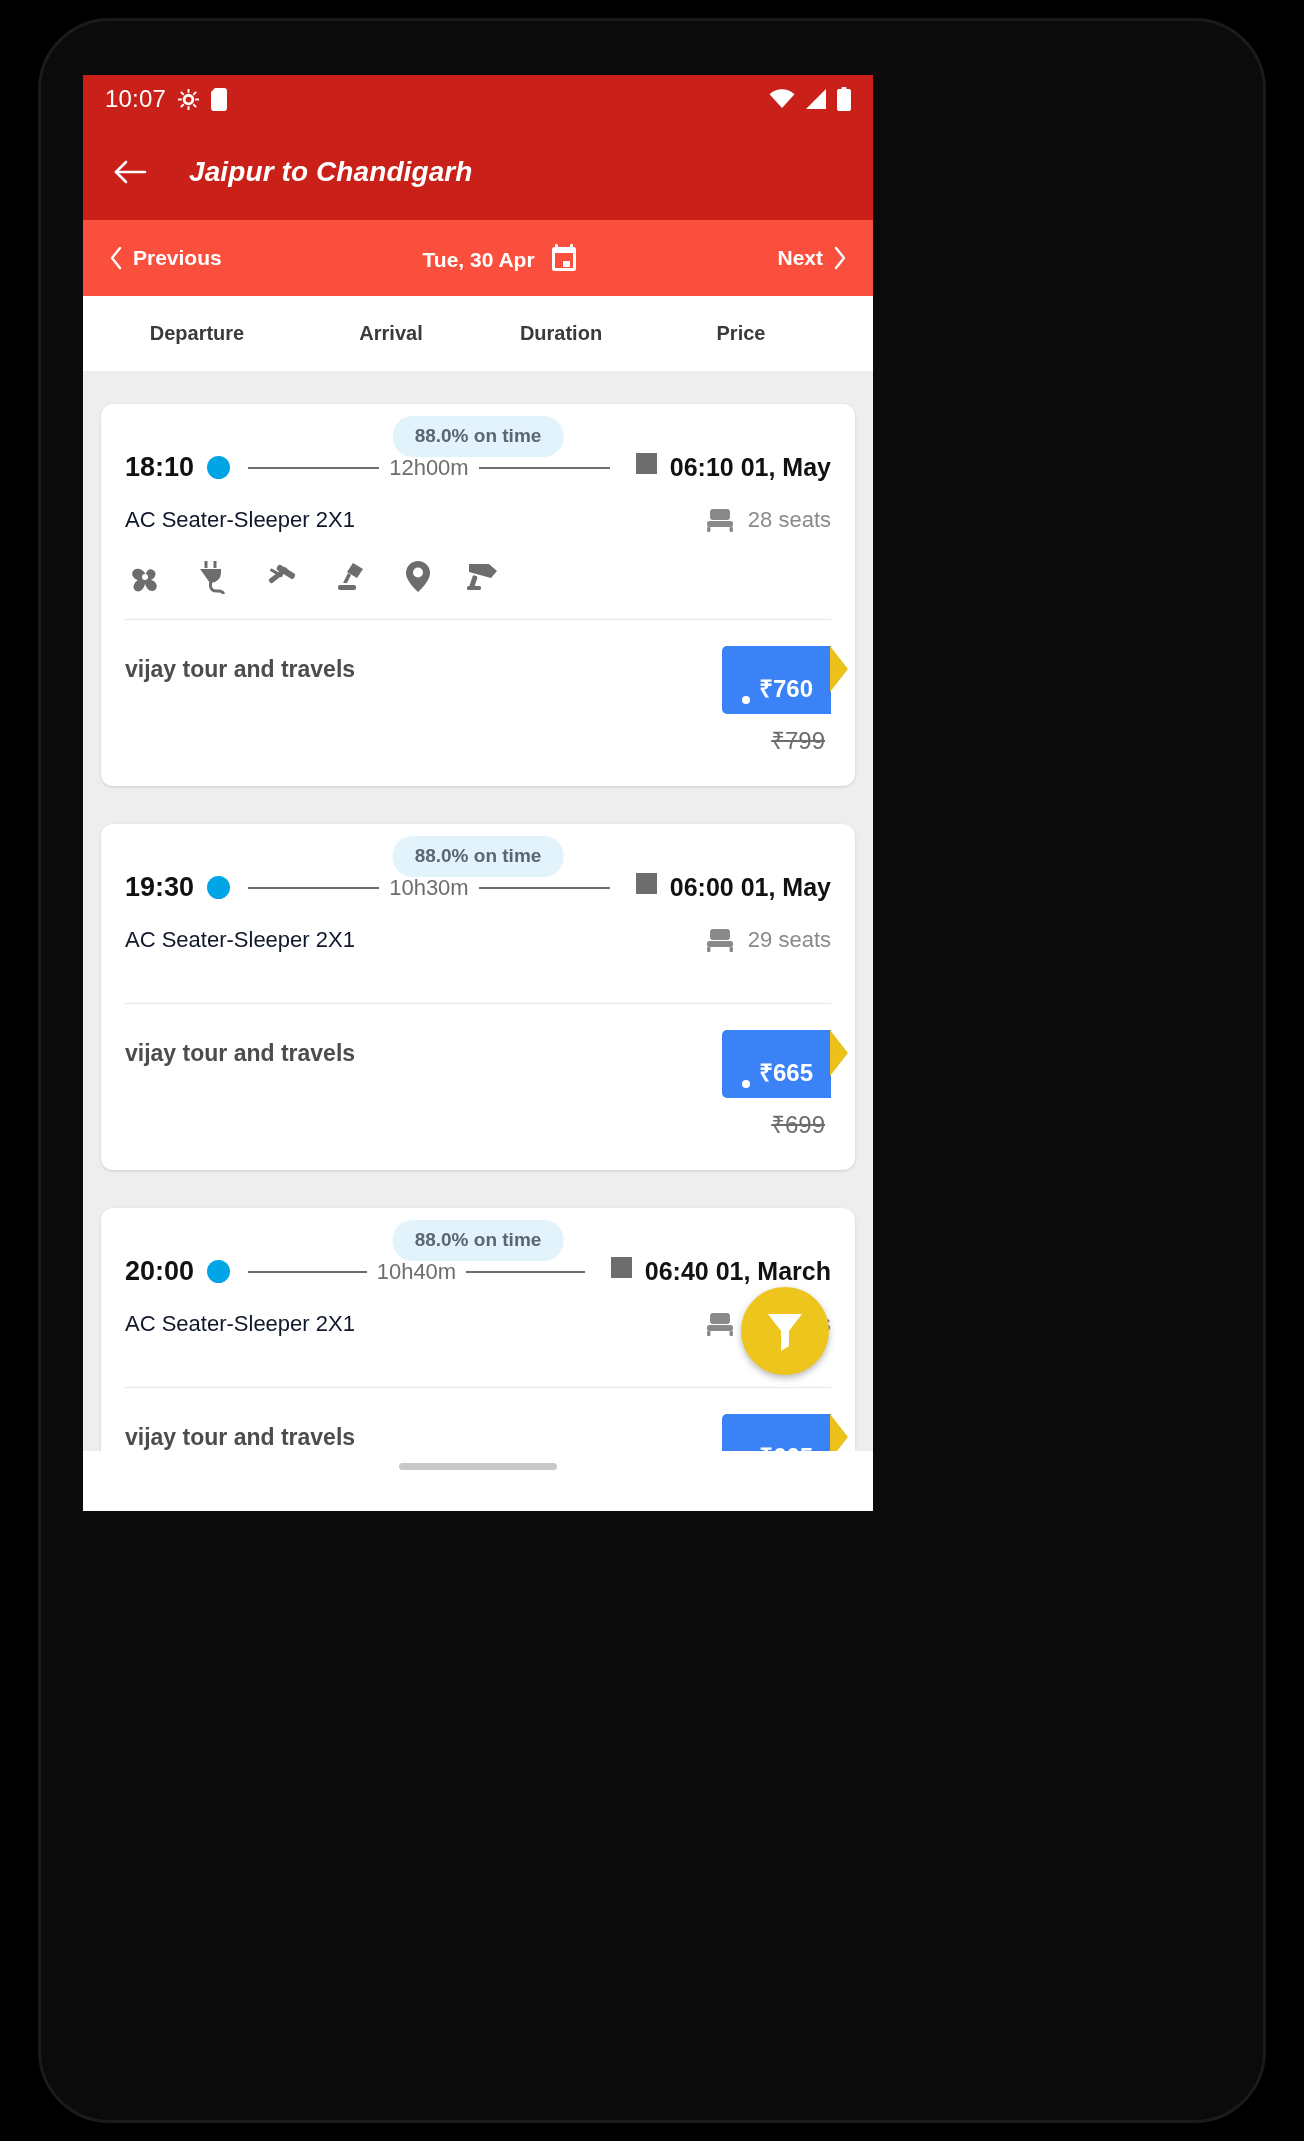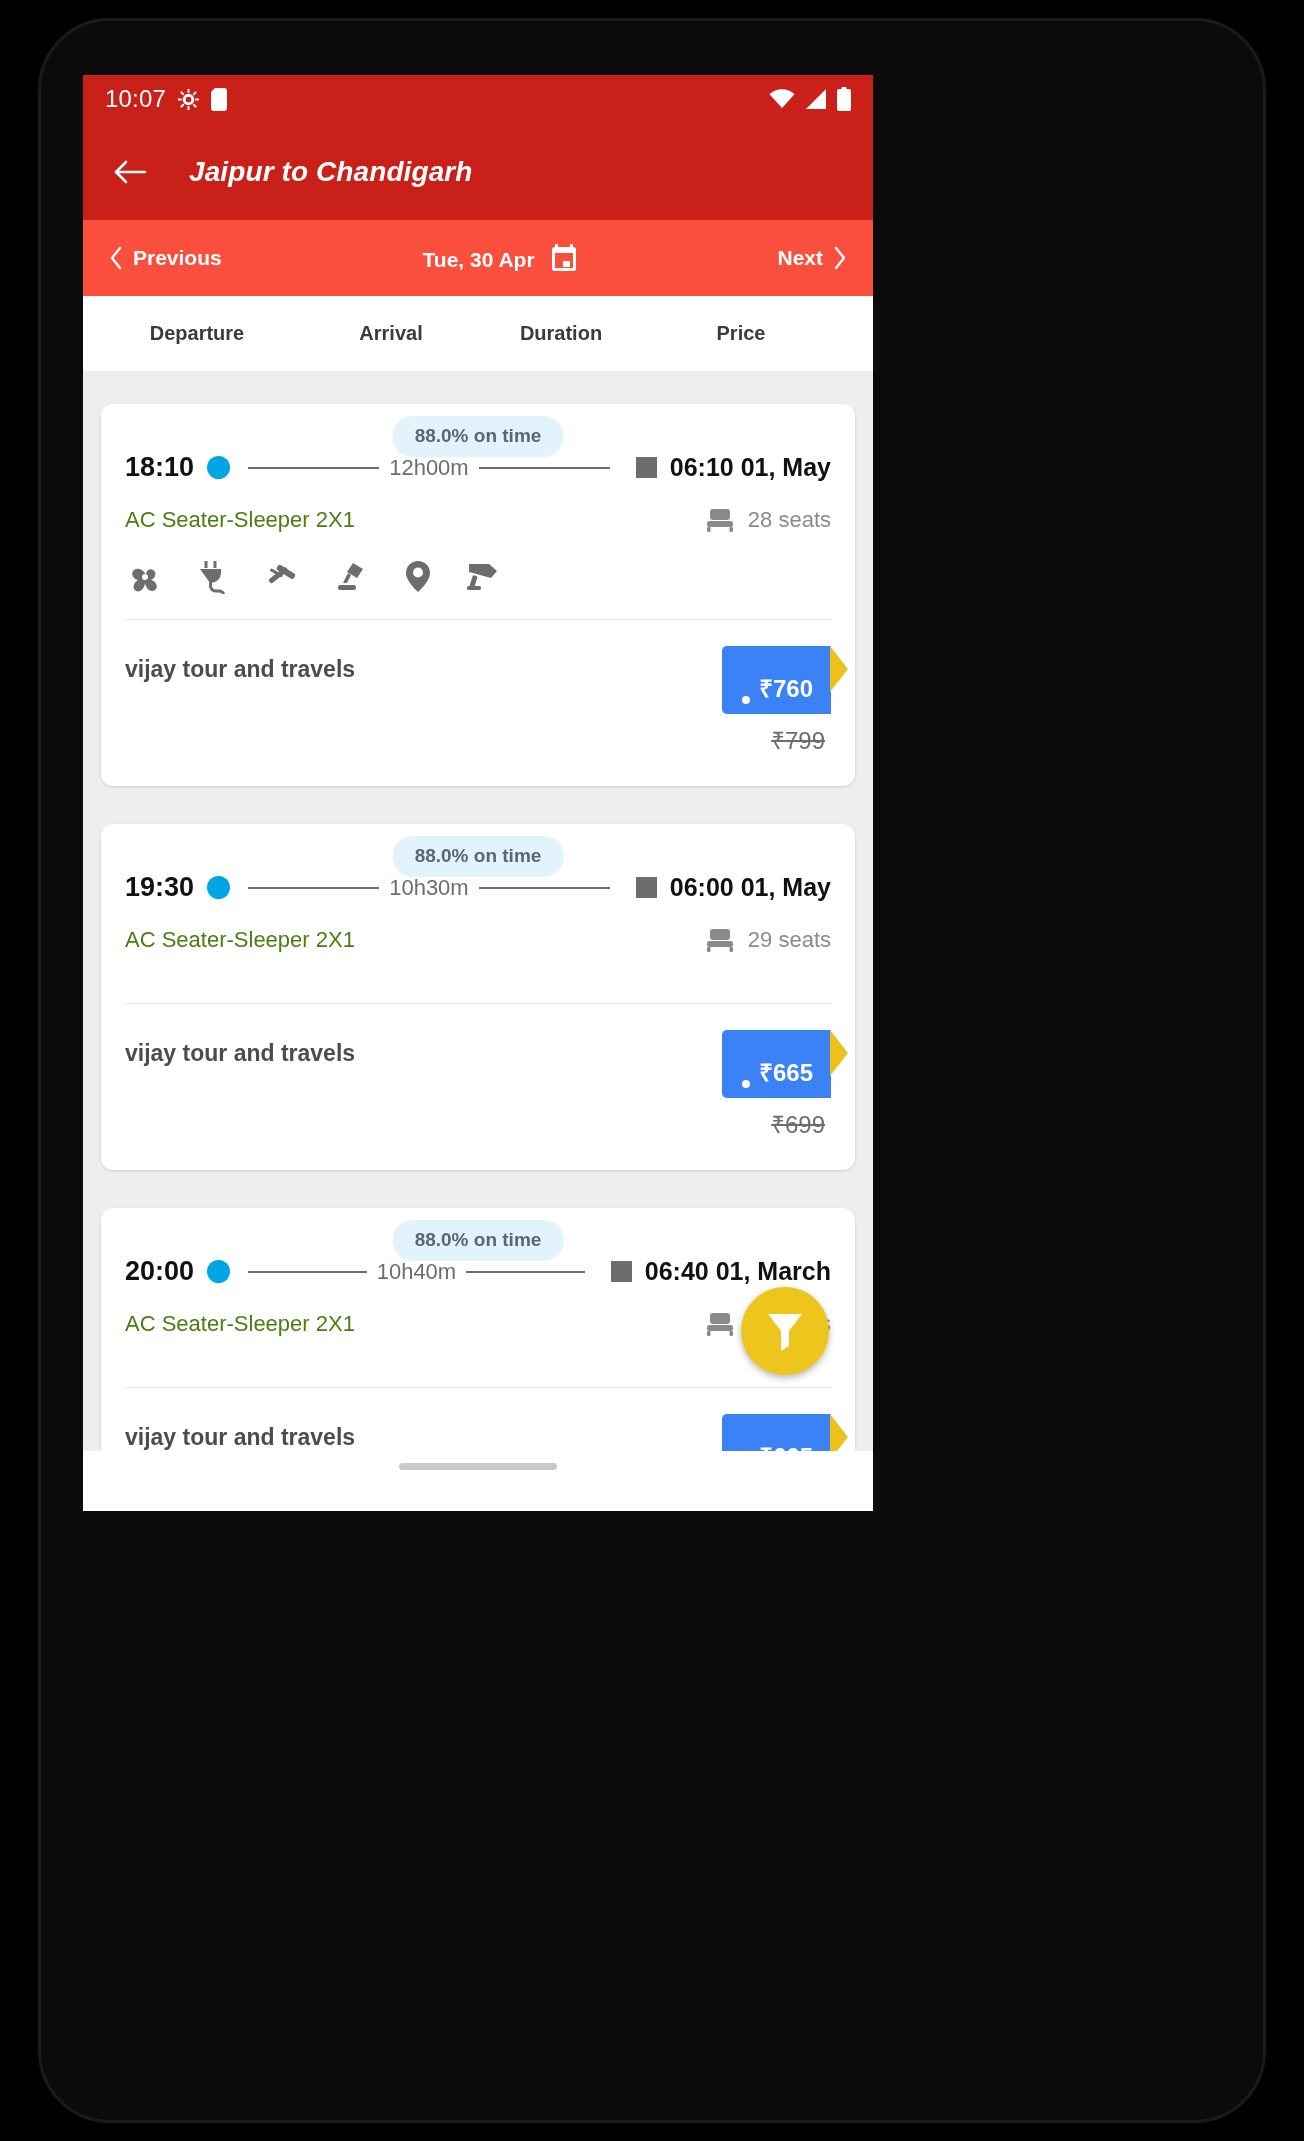--- a/index.html
+++ b/index.html
@@ -122,30 +122,30 @@
   }
   .dur-wrap {
     flex: 1;
     display: flex;
     align-items: center;
     gap: 10px;
     padding: 0 18px;
   }
   .dur-line { flex: 1; height: 2px; background: #6d6d6d; }
   .dur-text { font-size: 22px; color: #6d6d6d; white-space: nowrap; }
-  .arr-wrap { display: flex; align-items: center; gap: 13px; padding-left: 8px; }
+  .arr-wrap { display: flex; align-items: flex-start; gap: 13px; padding-left: 8px; }
   .sq-grey { width: 21px; height: 21px; background: #6d6d6d; }
   .arr-time { font-size: 25px; font-weight: bold; color: #111; white-space: nowrap; }
 
   .row-type {
     display: flex;
     align-items: center;
     padding: 18px 0 4px 0;
   }
-  .bus-type { font-size: 22px; color: #4d7c0f; }
+  .bus-type { font-size: 22px; color: #0f172a; }
   .seats-wrap { margin-left: auto; display: flex; align-items: center; gap: 14px; }
   .seats-text { font-size: 22px; color: #8a8a8a; }
 
   .row-amen {
     display: flex;
     align-items: center;
     gap: 32px;
     padding: 22px 0 20px 2px;
     height: 78px;
   }

